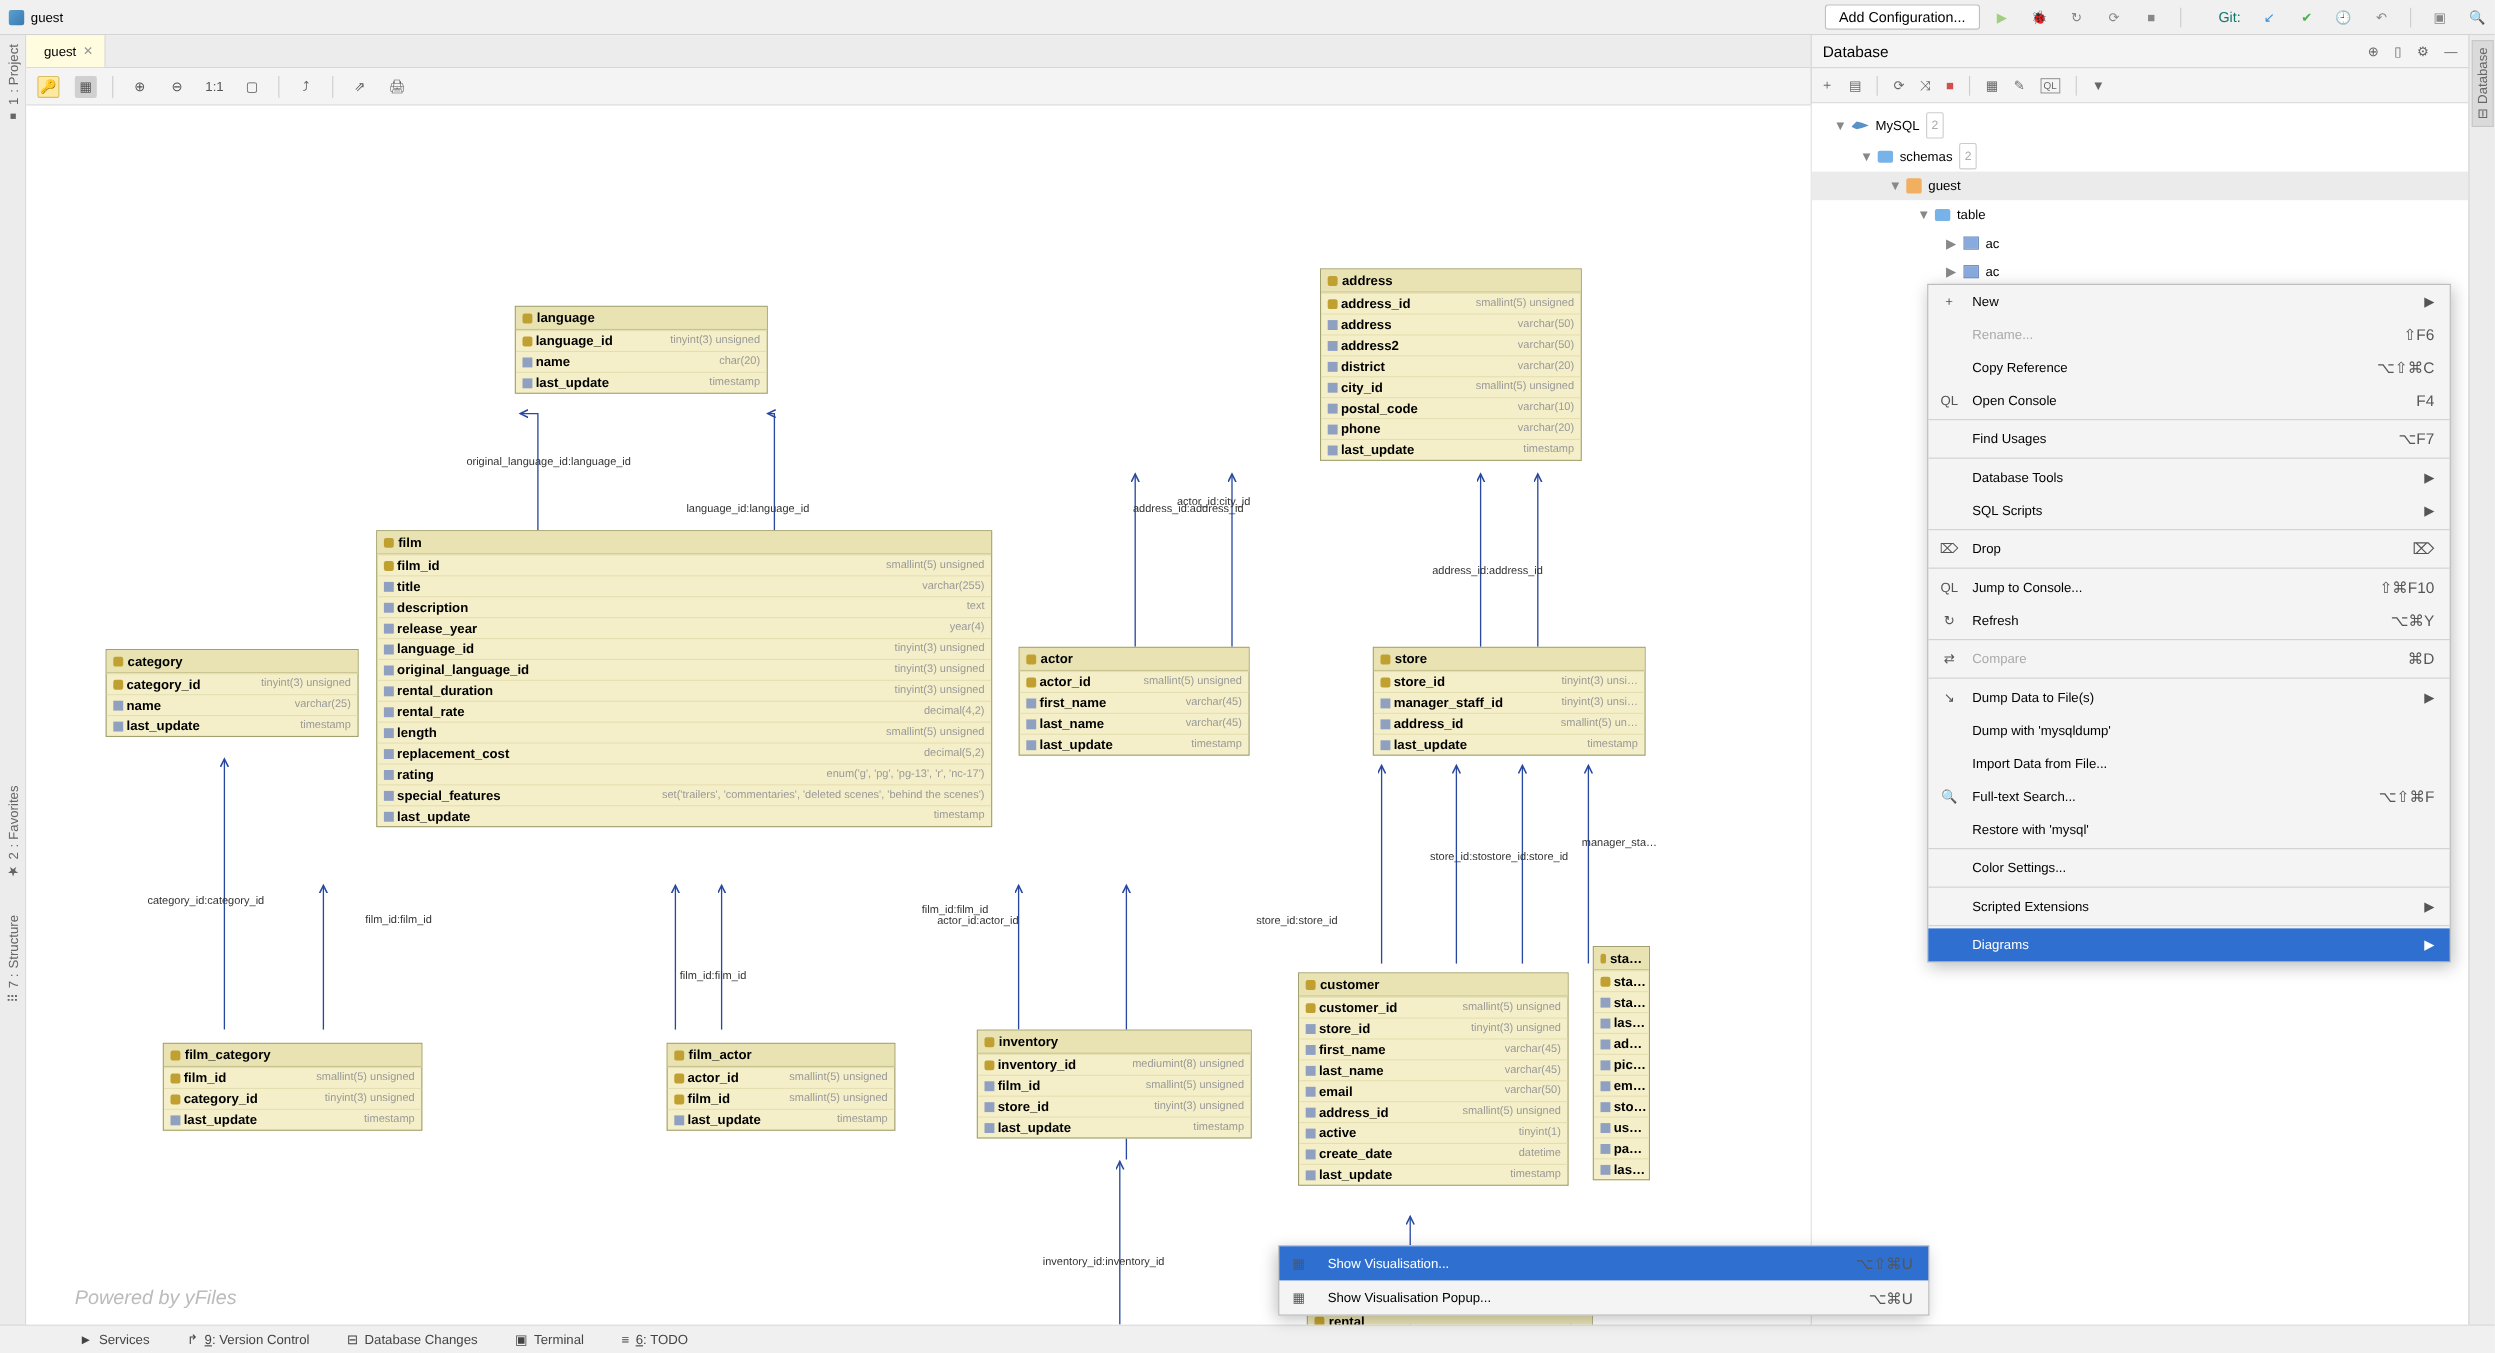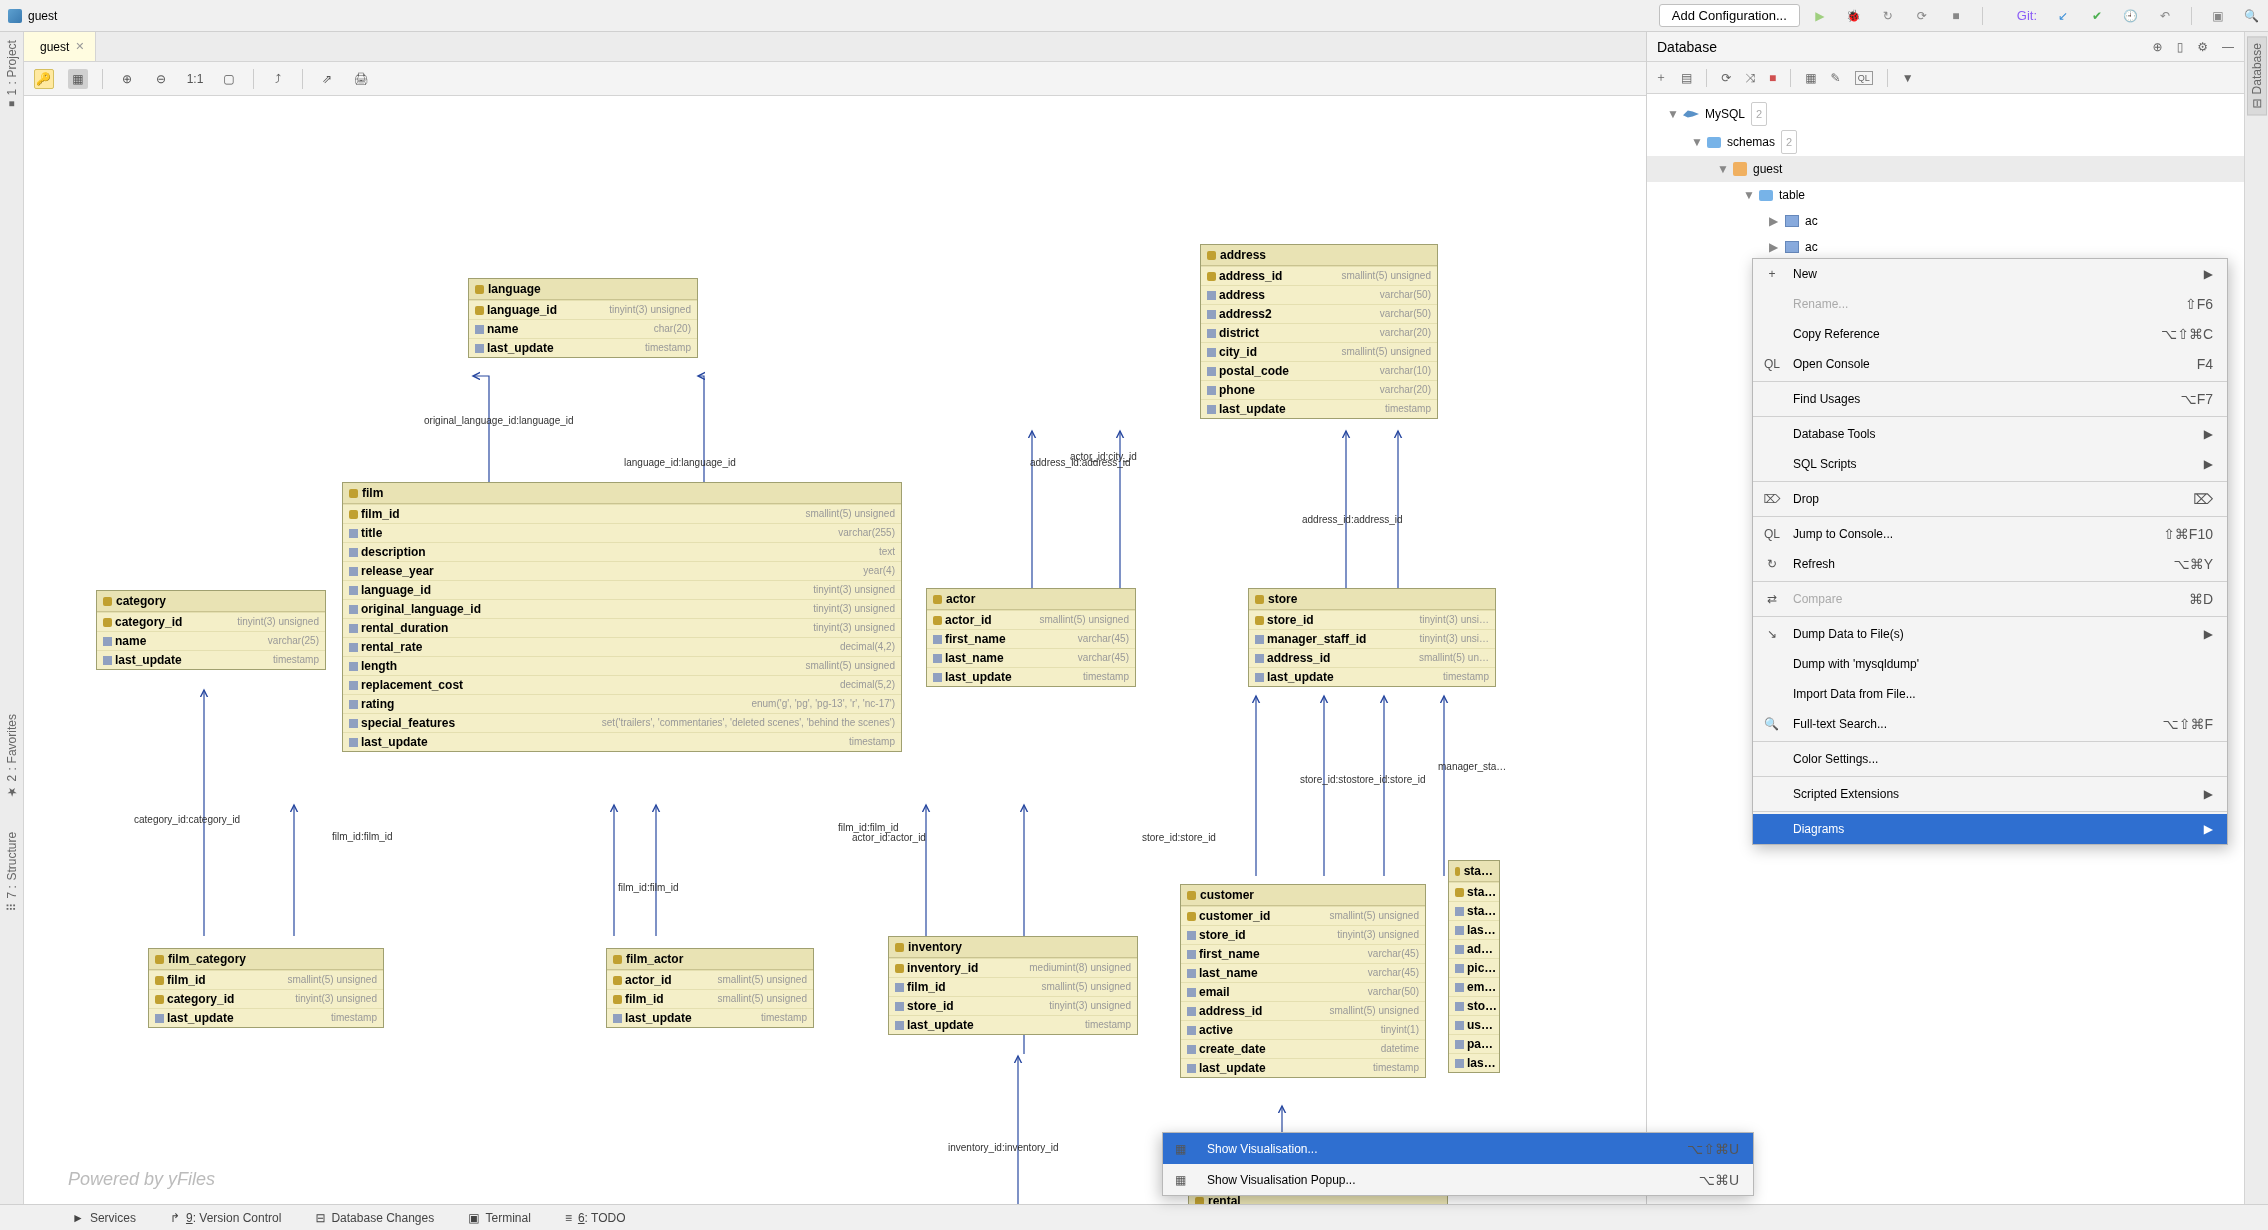--- a/index.html
+++ b/index.html
@@ -4,21 +4,21 @@
 <style>
 * { margin: 0; padding: 0; box-sizing: border-box; font-family: -apple-system, BlinkMacSystemFont, "Segoe UI", Arial, sans-serif; font-size: 12px; }
 body { background: #f0f0f0; width: 2268px; height: 1230px; position: relative; }
 
 .top-bar { height: 32px; background: #f0f0f0; border-bottom: 1px solid #d0d0d0; display: flex; align-items: center; padding: 0 8px; }
 .top-bar .title-area { display: flex; align-items: center; gap: 6px; font-size: 14px; }
 .top-bar .title-icon { width: 14px; height: 14px; display: inline-block; background: linear-gradient(135deg,#5da0d0,#3a7ab0); border-radius: 2px; }
 .top-bar .spacer { flex: 1; }
 .top-bar .add-configuration { border: 1px solid #c0c0c0; background: #fff; padding: 3px 12px; border-radius: 3px; font-size: 13px; margin-left: 20px; }
 .top-bar .tb-icons { display: flex; gap: 18px; margin-left: 12px; align-items: center; color: #888; }
-.top-bar .git-label { font-size: 13px; color: #8b5cf6; margin-left: 16px; }
+.top-bar .git-label { font-size: 13px; color: #0f766e; margin-left: 16px; }
 .tb-glyph { width: 16px; height: 16px; display: inline-flex; align-items: center; justify-content: center; }
 
 .main-row { display: flex; height: calc(100% - 32px - 26px); }
 
 .left-strip { width: 24px; background: #ececec; border-right: 1px solid #d4d4d4; display: flex; flex-direction: column; align-items: center; padding-top: 8px; gap: 32px; }
 .vert-label { writing-mode: vertical-rl; transform: rotate(180deg); font-size: 12px; color: #666; cursor: pointer; display: flex; align-items: center; gap: 4px; }
 .vert-num { font-size: 12px; }
 
 .right-strip { width: 24px; background: #ececec; border-left: 1px solid #d4d4d4; display: flex; flex-direction: column; align-items: center; padding-top: 4px; }
 .right-strip .vert-label { writing-mode: vertical-rl; }
@@ -1007,20 +1007,23 @@
       <span>Dump with 'mysqldump'</span>
     </div>
     <div class="cm-item">
       <span>Import Data from File...</span>
     </div>
     <div class="cm-item">
       <span class="cm-icon">🔍</span>
       <span>Full-text Search...</span>
       <span class="hotkey">⌥⇧⌘F</span>
     </div>
+    <div class="cm-item">
+      <span>Restore with 'mysql'</span>
+    </div>
     <div class="cm-item sep"></div>
     <div class="cm-item">
       <span>Color Settings...</span>
     </div>
     <div class="cm-item sep"></div>
     <div class="cm-item">
       <span>Scripted Extensions</span>
       <span class="submenu-arrow">▶</span>
     </div>
     <div class="cm-item sep"></div>

